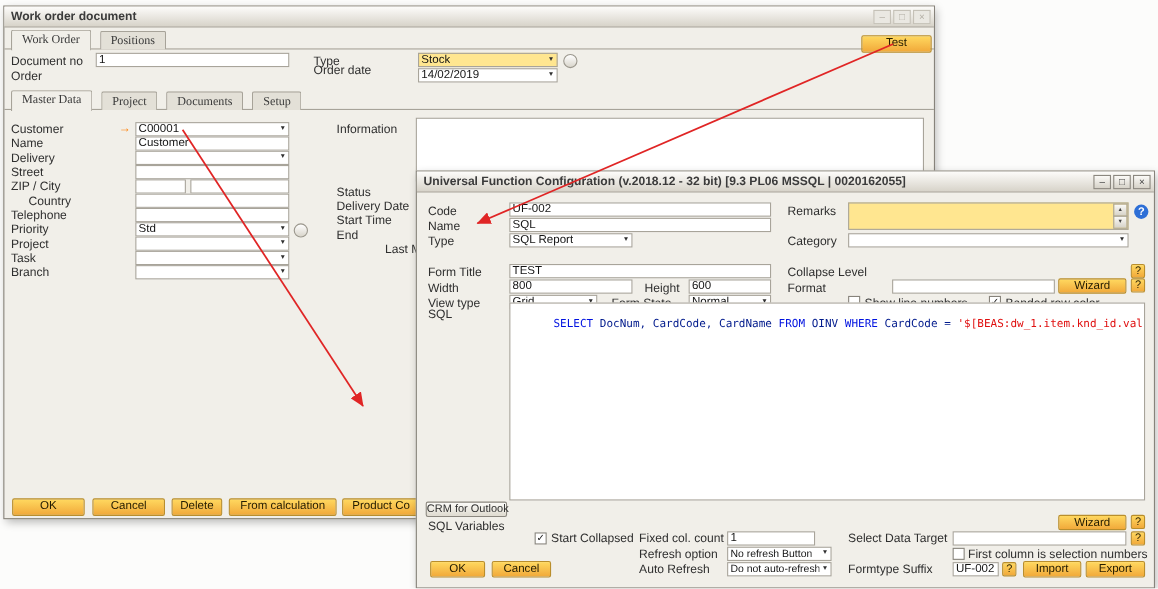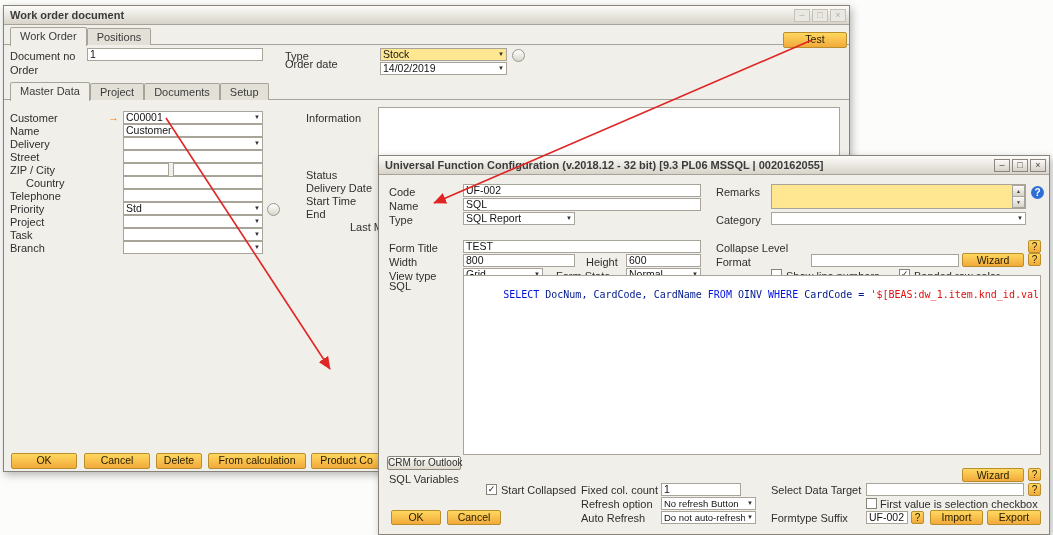--- a/index.html
+++ b/index.html
@@ -8,21 +8,21 @@
   .win{position:absolute;background:#f1efe9;border:1px solid #87837b;box-shadow:2px 3px 8px rgba(0,0,0,.28);}
   .titlebar{position:absolute;left:0;top:0;right:0;height:19px;box-sizing:border-box;
             background:linear-gradient(#fdfcfa,#d7d3c9);border-bottom:1px solid #a7a399;
             display:flex;align-items:center;padding:0 3px;}
   .title{flex:1;font-size:11px;font-weight:bold;color:#3b3b3b;white-space:nowrap;overflow:hidden;padding-left:3px;}
   .winbtns{display:flex;gap:2px;}
   .winbtn{width:16px;height:13px;box-sizing:border-box;border:1px solid #8b877f;
           background:linear-gradient(#fbfaf7,#d6d2c8);font-size:9px;line-height:11px;text-align:center;color:#3f3f3f;}
   .winbtn.disabled{border-color:#c5c1b7;background:#eae8e2;color:#b3afa5;}
   .hline{position:absolute;height:0;border-top:1px solid #a7a399;}
-  .tabs{position:absolute;display:flex;gap:0;z-index:2;}
+  .tabs{position:absolute;display:flex;gap:8px;z-index:2;font-family:Liberation Serif, serif;}
   .tab{height:15px;box-sizing:content-box;padding:1px 9px 0;font-size:11px;color:#3b3b3b;background:#e3e0d7;
        border:1px solid #a7a399;border-bottom:none;border-radius:2px 2px 0 0;line-height:14px;}
   .tab.selected{background:#f1efe9;height:17px;margin-top:-1px;}
   .label{position:absolute;font-size:11px;color:#2f2f2f;white-space:nowrap;}
   .field{position:absolute;box-sizing:border-box;background:#fff;border:1px solid #a8a49a;height:13px;
          font-size:10.5px;line-height:11px;padding:0 2px;color:#141414;white-space:nowrap;overflow:hidden;}
   .field.yellow{background:#ffe690;}
   .combo{display:flex;justify-content:space-between;align-items:center;}
   .combo .cval{overflow:hidden;white-space:nowrap;}
   .dd{font-size:6px;color:#2f2f2f;flex:0 0 auto;padding-left:2px;}
@@ -247,21 +247,21 @@
     <div class="label" style="left:392px;top:328px;">Select Data Target</div>
     <div class="field" style="left:487px;top:327px;width:158px;"></div>
     <div class="goldbtn qbtn" style="left:649px;top:327px;width:13px;">?</div>
 
     <div class="label" style="left:202px;top:342px;">Refresh option</div>
     <div class="field combo small" style="left:282px;top:341px;width:95px;">
       <span class="cval">No refresh Button</span>
       <span class="dd">▼</span>
     </div>
     <div class="checkbox" style="left:487px;top:342px;"></div>
-    <div class="label" style="left:501px;top:342px;">First value is selection checkbox</div>
+    <div class="label" style="left:501px;top:342px;">First column is selection numbers</div>
 
     <div class="label" style="left:202px;top:356px;">Auto Refresh</div>
     <div class="field combo small" style="left:282px;top:355px;width:95px;">
       <span class="cval">Do not auto-refresh</span>
       <span class="dd">▼</span>
     </div>
     <div class="label" style="left:392px;top:356px;">Formtype Suffix</div>
     <div class="field" style="left:487px;top:355px;width:42px;">UF-002</div>
     <div class="goldbtn qbtn" style="left:532px;top:355px;width:13px;">?</div>
     <div class="goldbtn" style="left:551px;top:354px;width:53px;">Import</div>

